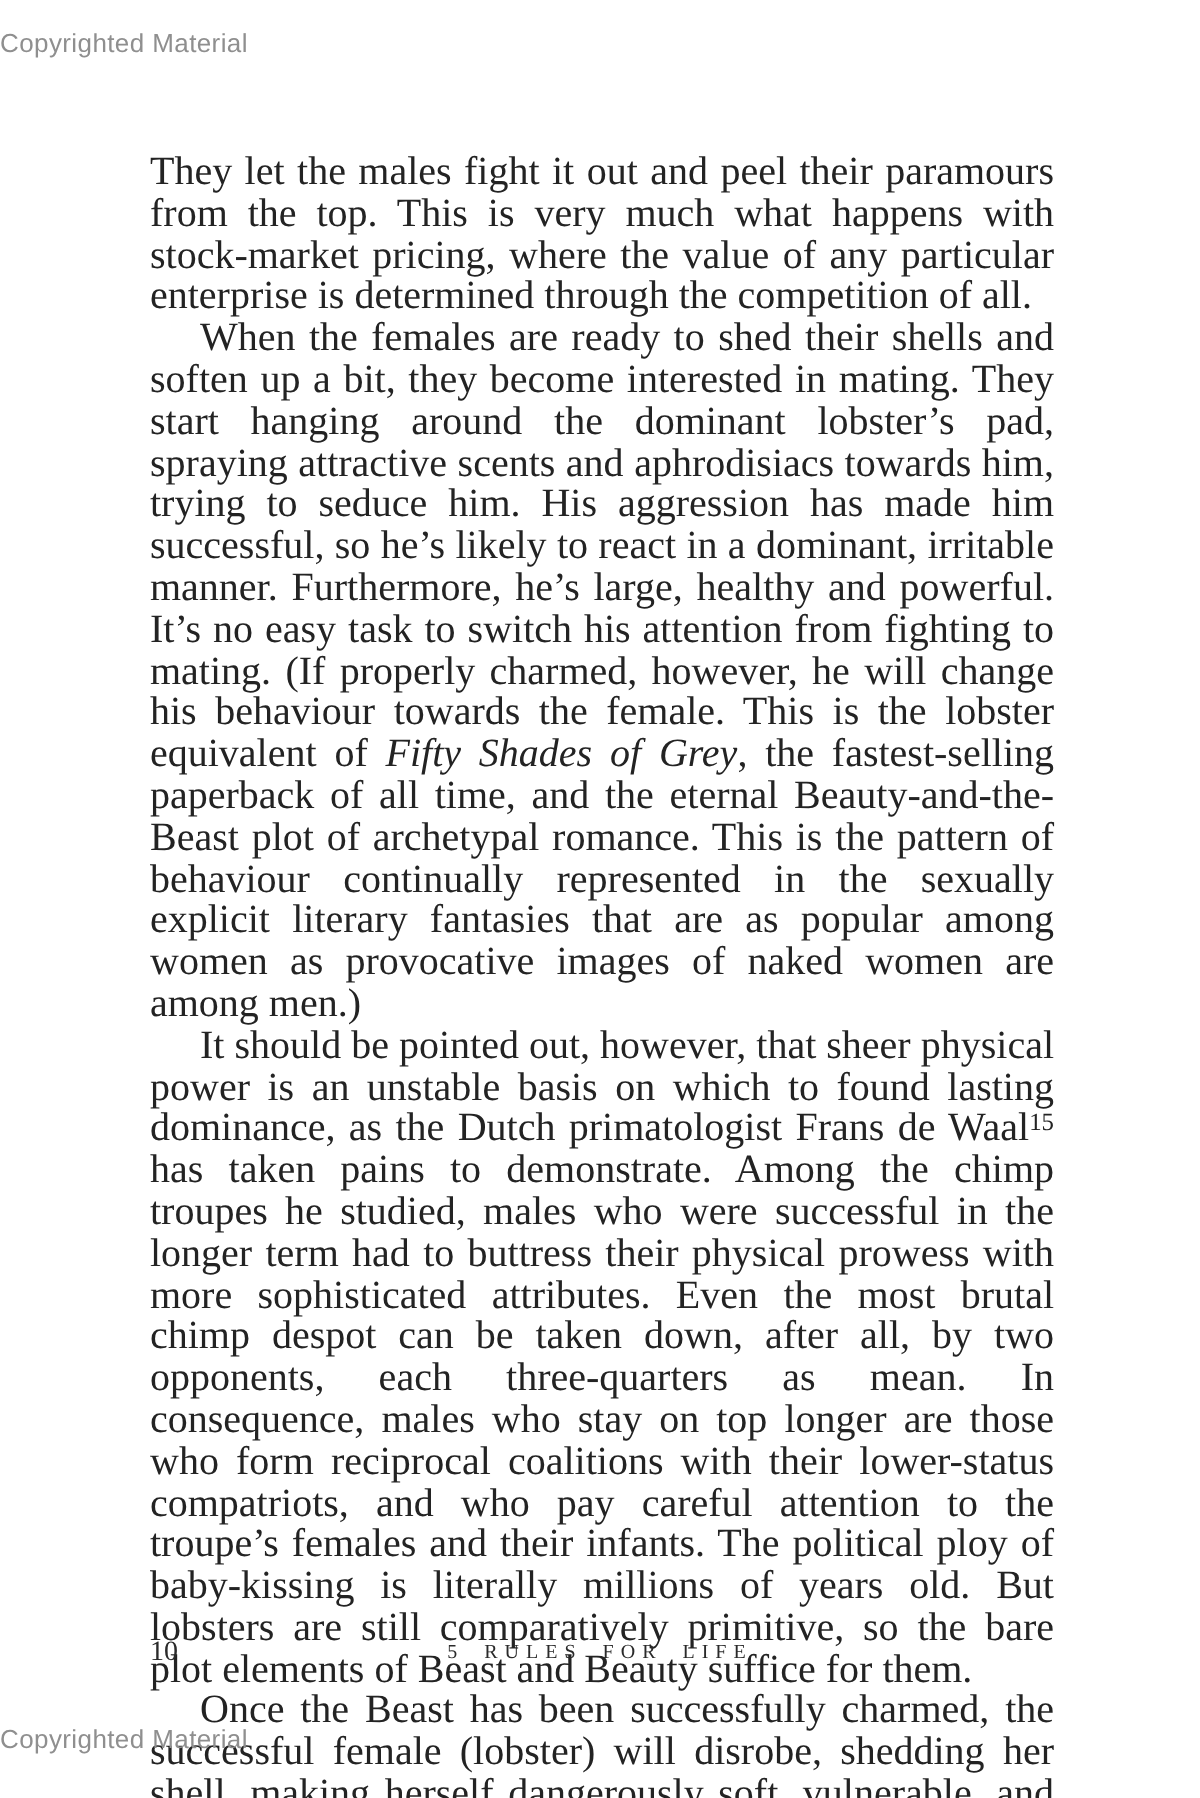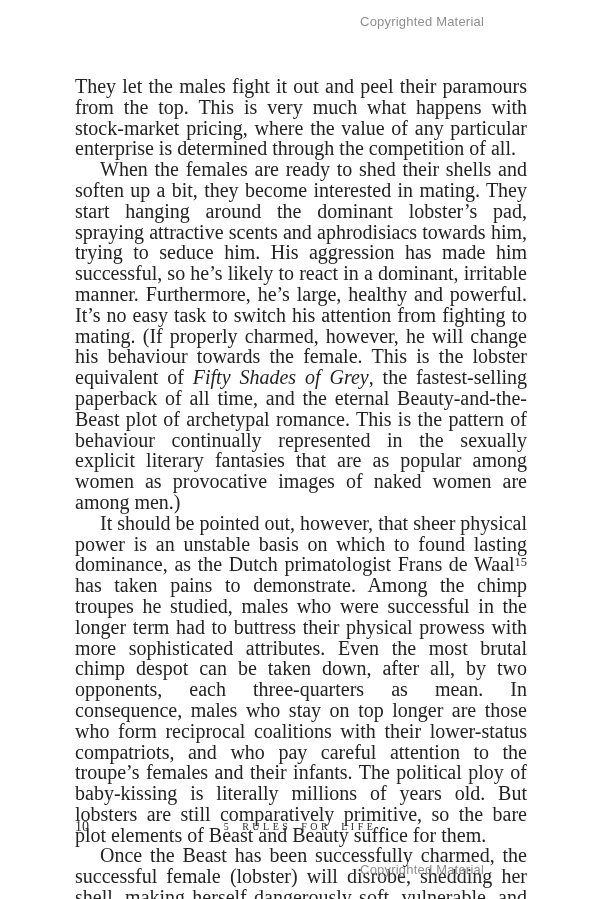--- a/index.html
+++ b/index.html
@@ -8,21 +8,21 @@
     width: 600px;
     height: 899px;
     background: #ffffff;
     overflow: hidden;
     font-family: "Liberation Serif", serif;
   }
   .copyright-banner {
     position: absolute;
     left: 0;
     width: 484px;
-    text-align: right;
+    text-align: left;
     font-family: "Liberation Sans", sans-serif;
     font-size: 13px;
     letter-spacing: 0.2px;
     color: #8f8f8f;
   }
   .copyright-top { top: 14px; }
   .copyright-bottom { top: 862px; }
   .body-text {
     position: absolute;
     left: 75px;

